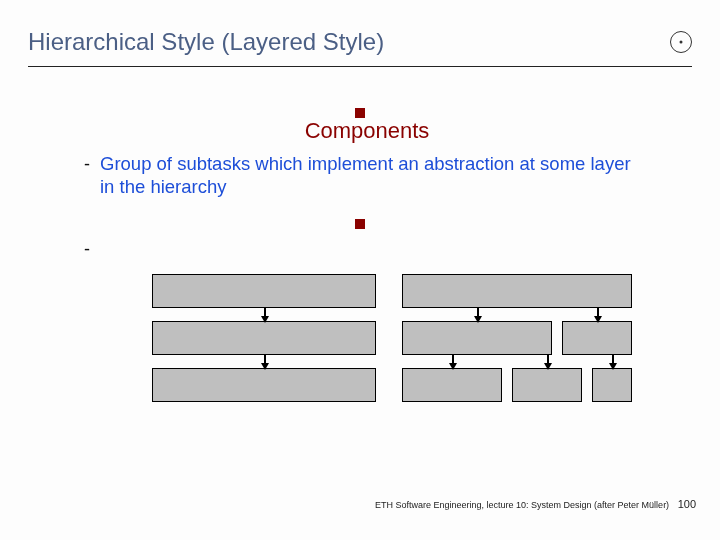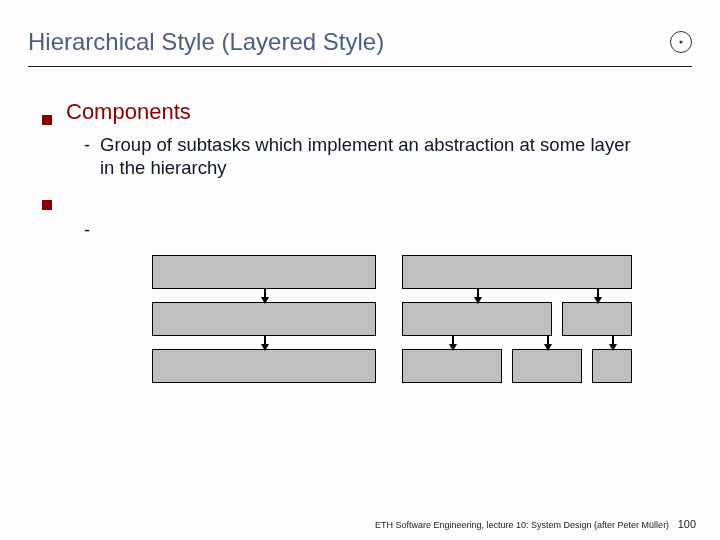--- a/index.html
+++ b/index.html
@@ -43,22 +43,23 @@
   .hr {
     border: none;
     border-top: 1.5px solid #222;
     margin: 0 28px;
   }
   .content {
     padding: 20px 28px 0 42px;
   }
   .bullet-row {
     display: flex;
-    align-items: flex-end;
+    align-items: center;
     margin-top: 12px;
+    flex-direction: column;
   }
   .bullet-sq {
     width: 10px;
     height: 10px;
     background: #8a0200;
     margin-top: 9px;
     margin-right: 14px;
     flex-shrink: 0;
   }
   .bullet-text {
@@ -70,21 +71,21 @@
     align-items: flex-start;
     margin: 8px 0 12px 42px;
   }
   .dash {
     color: #111;
     font-size: 18px;
     margin-right: 10px;
     margin-top: 2px;
   }
   .sub-text {
-    color: #0f172a;
+    color: #1d4ed8;
     font-size: 18.5px;
     line-height: 1.25;
     max-width: 550px;
   }
   .diagrams {
     margin-top: 14px;
     padding: 0 60px 0 110px;
     display: flex;
     justify-content: space-between;
   }
@@ -112,21 +113,21 @@
     content: "";
     position: absolute;
     bottom: -1px;
     left: -3.2px;
     border-left: 4px solid transparent;
     border-right: 4px solid transparent;
     border-top: 7px solid #000;
   }
   .footer {
     position: absolute;
-    bottom: 10px;
+    bottom: 30px;
     right: 24px;
     font-size: 9px;
     color: #222;
   }
   .pagenum {
     margin-left: 6px;
     font-size: 11px;
   }
 </style>
 </head>

